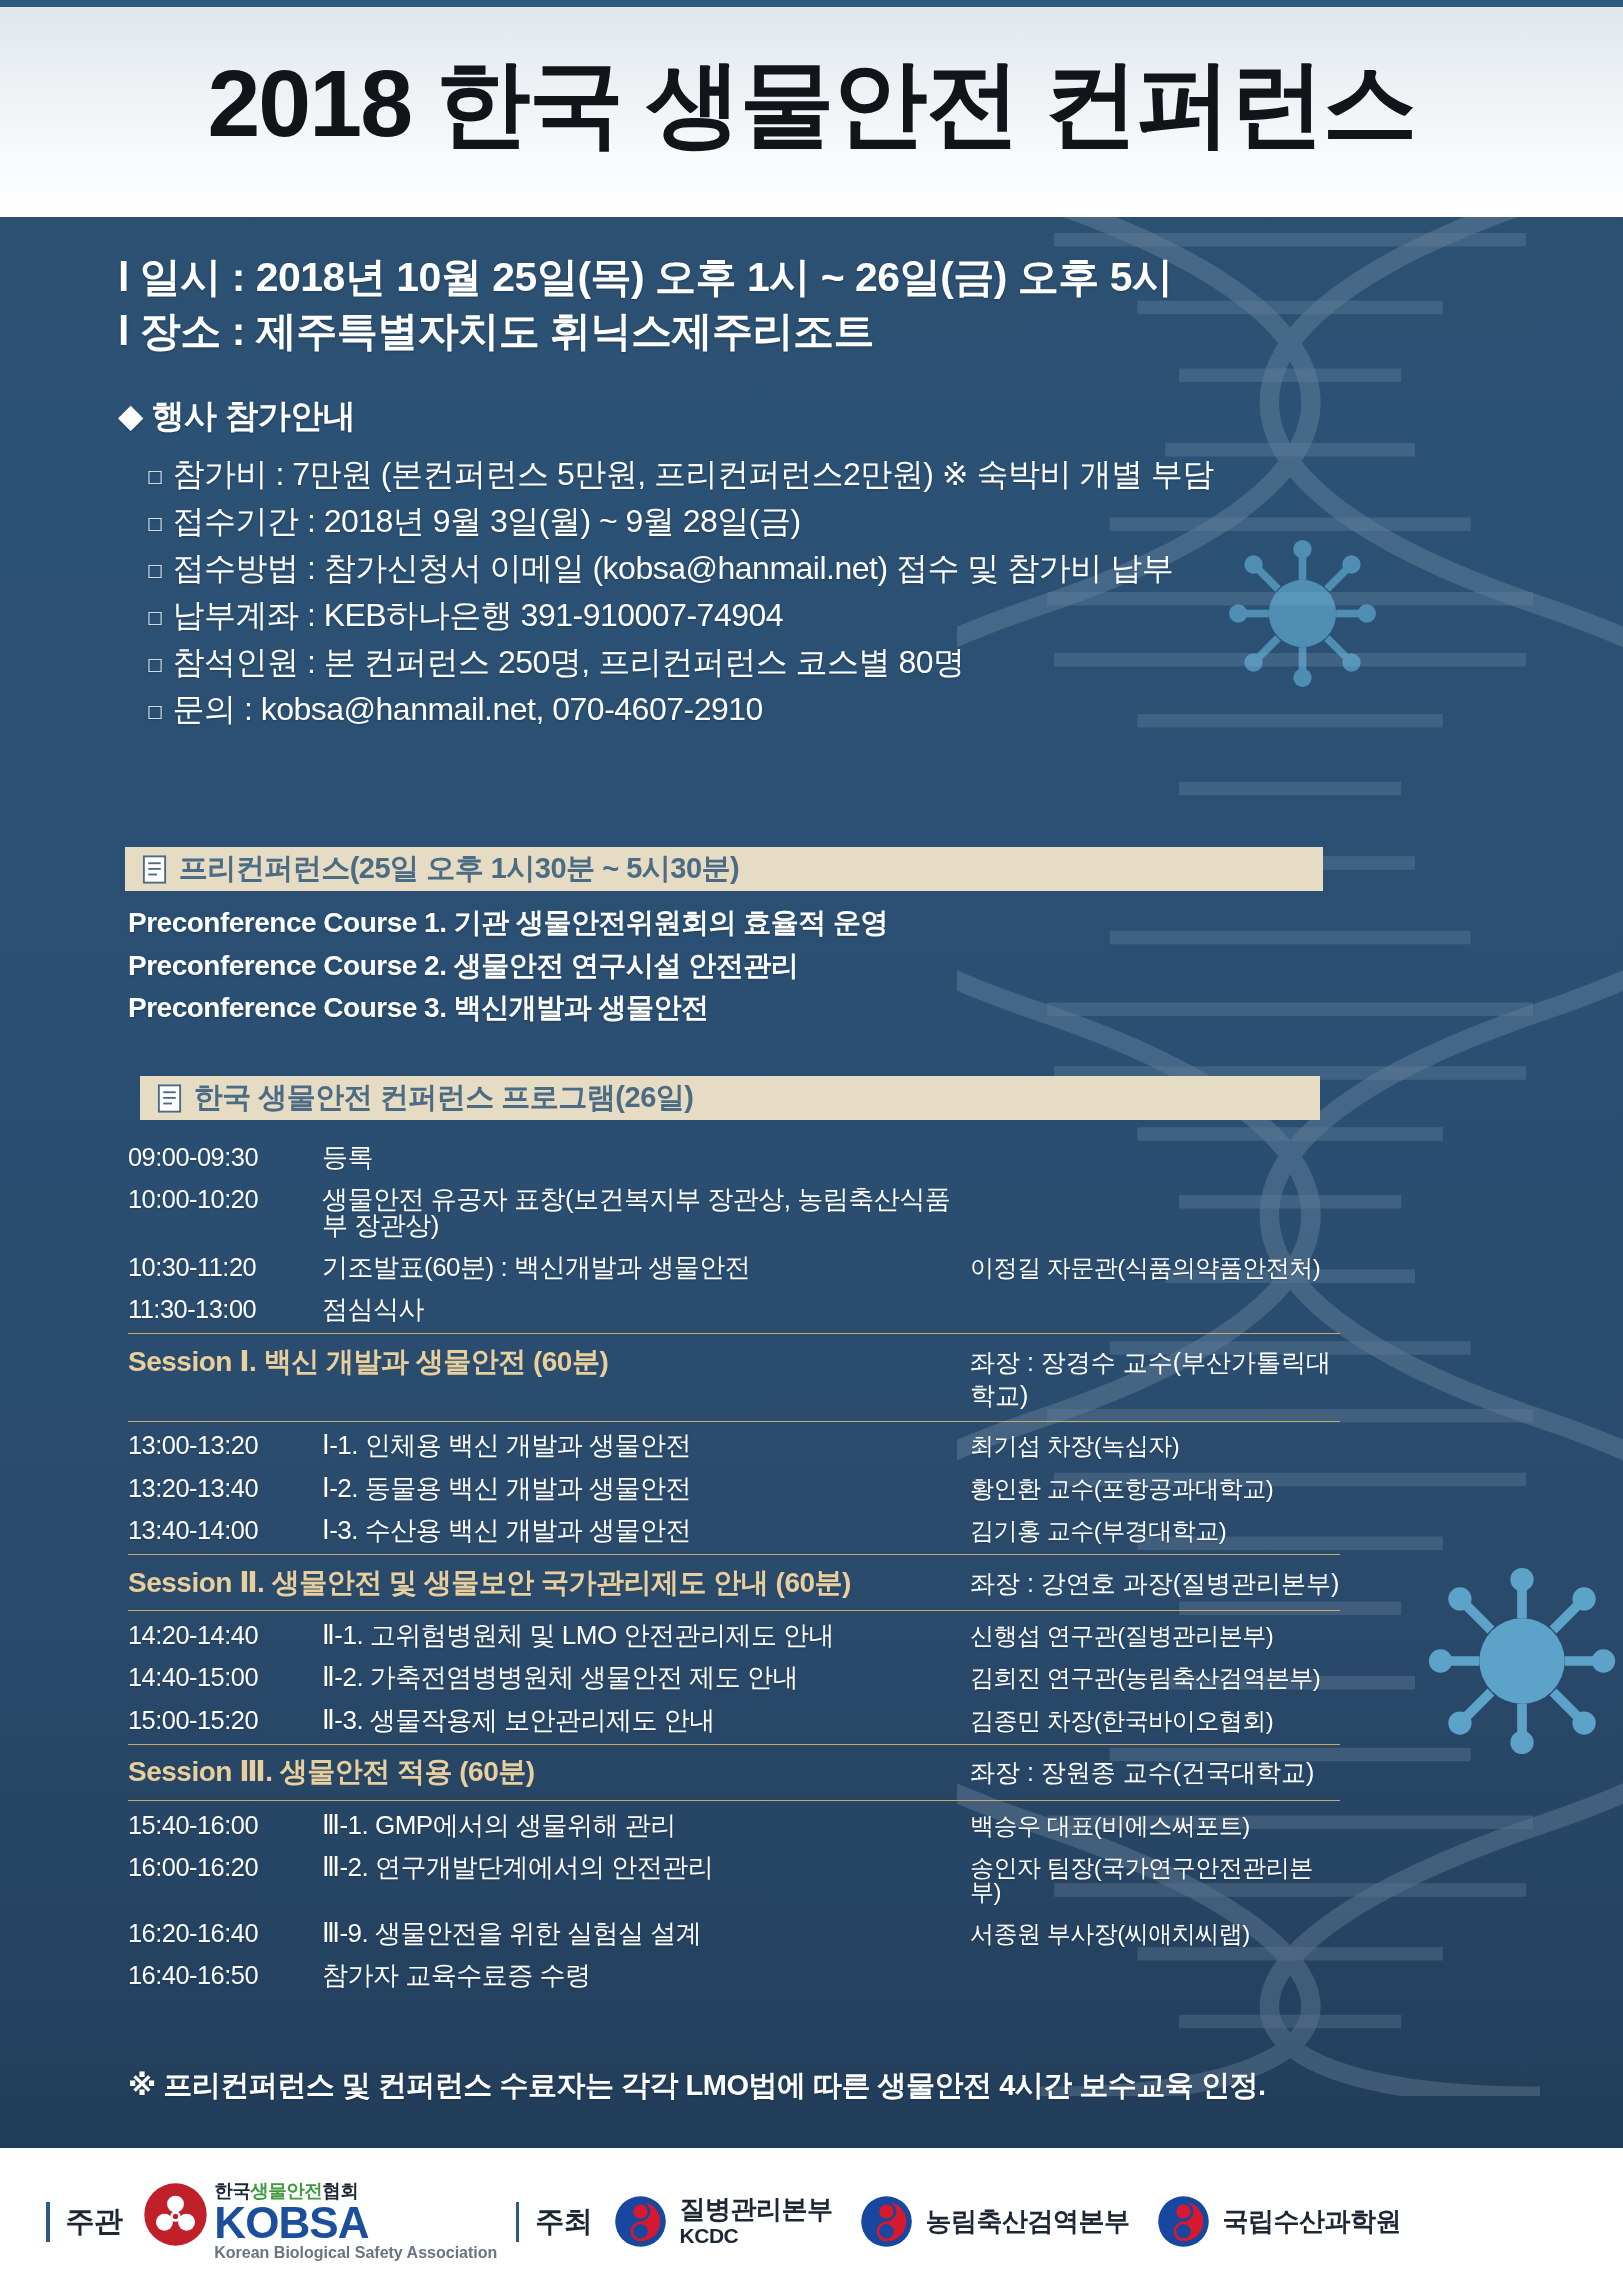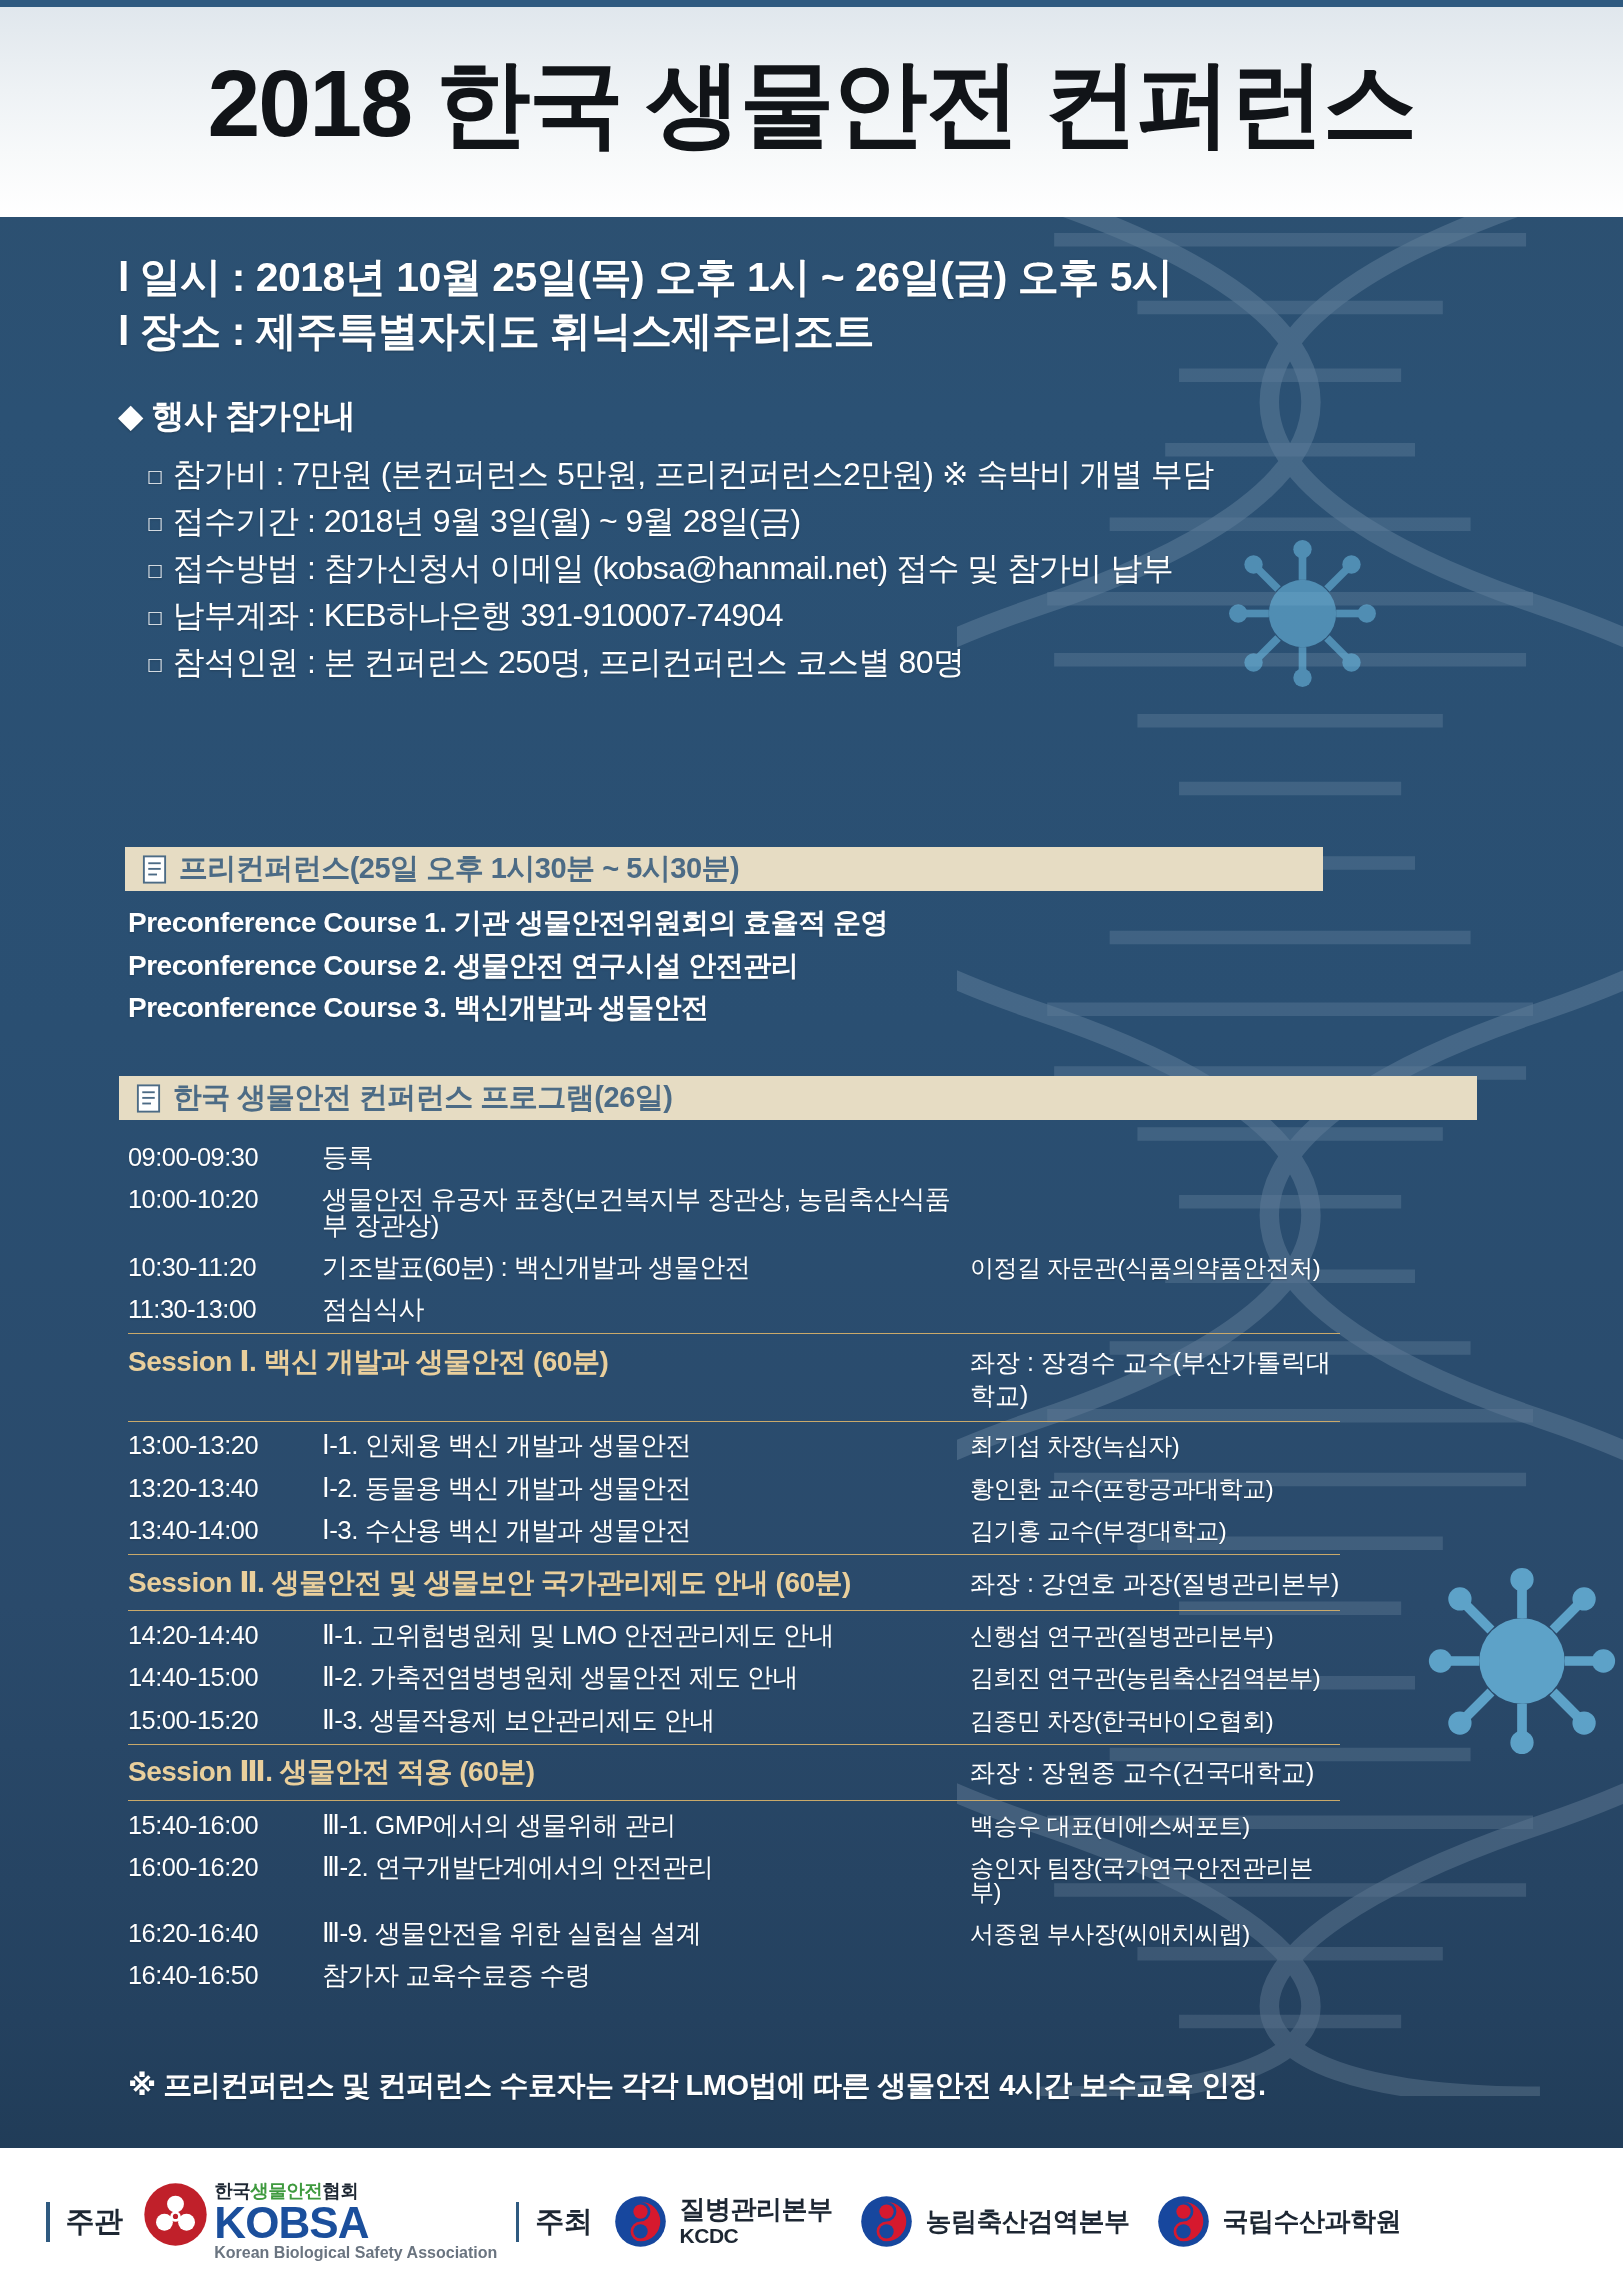--- a/index.html
+++ b/index.html
@@ -131,21 +131,21 @@
   }
   .preconf-item {
     font-size: 28px;
     font-weight: bold;
     color: #ffffff;
     line-height: 1.52;
     letter-spacing: -0.5px;
     text-shadow: 0 0.9px 2.3px rgba(0,0,0,0.22);
   }
   
-  #program-bar { left: 119px; top: 1076px; width: 1358px; }
+  #program-bar { left: 140px; top: 1076px; width: 1180px; }
   .program {
     position: absolute;
     left: 128px;
     top: 1136px;
     width: 1212px;
   }
   .prow {
     display: flex;
     align-items: baseline;
     font-size: 26px;
@@ -372,20 +372,21 @@
     <div class="info-line">l 장소 : 제주특별자치도 휘닉스제주리조트</div>
 
     <div class="notice-head">◆ 행사 참가안내</div>
 
     <div class="notice-list">
       <div class="notice-item"><span class="bullet">□</span><span>참가비 : 7만원 (본컨퍼런스 5만원, 프리컨퍼런스2만원) ※ 숙박비 개별 부담</span></div>
       <div class="notice-item"><span class="bullet">□</span><span>접수기간 : 2018년 9월 3일(월) ~ 9월 28일(금)</span></div>
       <div class="notice-item"><span class="bullet">□</span><span>접수방법 : 참가신청서 이메일 (kobsa@hanmail.net) 접수 및 참가비 납부</span></div>
       <div class="notice-item"><span class="bullet">□</span><span>납부계좌 : KEB하나은행 391-910007-74904</span></div>
       <div class="notice-item"><span class="bullet">□</span><span>참석인원 : 본 컨퍼런스 250명, 프리컨퍼런스 코스별 80명</span></div>
+      <div class="notice-item"><span class="bullet">□</span><span>문의 : kobsa@hanmail.net, 070-4607-2910</span></div>
     </div>
   </div>
 
   <div class="section-bar" id="preconf-bar">
     <svg class="doc-icon" viewBox="0 0 40 46">
       <rect x="3" y="2" width="34" height="42" fill="#ffffff" stroke="#4c6b85" stroke-width="3"></rect>
       <line x1="10" y1="13" x2="30" y2="13" stroke="#4c6b85" stroke-width="3"></line>
       <line x1="10" y1="22" x2="30" y2="22" stroke="#4c6b85" stroke-width="3"></line>
       <line x1="10" y1="31" x2="24" y2="31" stroke="#4c6b85" stroke-width="3"></line>
     </svg>

